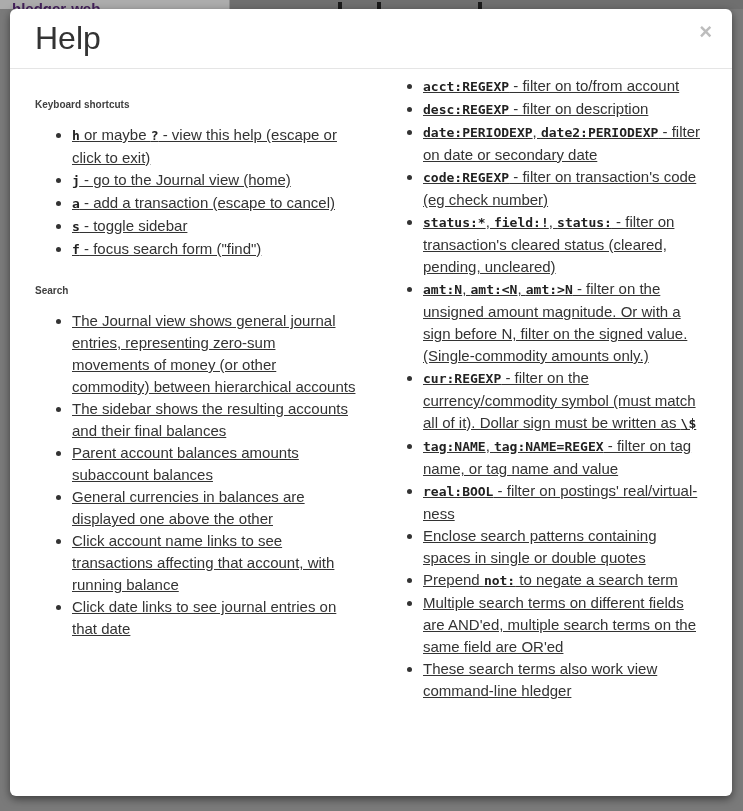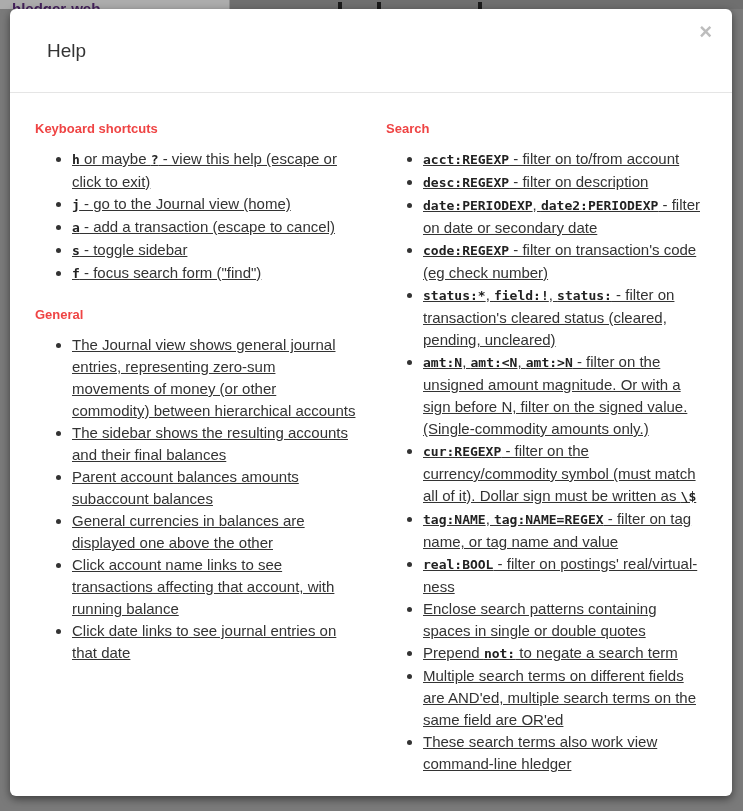--- a/index.html
+++ b/index.html
@@ -18,29 +18,29 @@
   .f1{left:108px}.f2{left:147px}.f3{left:248px}
 
   
   .modal{
     position:absolute;left:10px;top:9px;width:722px;height:787px;
     background:#ffffff;border-radius:6px;
     box-shadow:0 3px 9px rgba(0,0,0,.5);
     box-sizing:border-box;
   }
   .modal-header{position:relative;padding:16px 25px;border-bottom:1px solid #e5e5e5;}
-  .title{margin:12px;font-size:19px;font-weight:400;color:#333;line-height:27px;}
+  .title{margin:0;font-size:32px;font-weight:400;color:#333;line-height:27px;}
   .close{
     position:absolute;top:12px;right:20px;
     font-size:22px;font-weight:700;color:#bdbdbd;line-height:22px;
     cursor:pointer;user-select:none;
   }
   .modal-body{display:flex;padding:6px 10px 0;}
   .col{width:50%;box-sizing:border-box;padding:0 15px;color:#333;}
-  .col h4{font-size:13px;font-weight:700;color:#ef4444;margin:21px 0 10px;line-height:18px;}
+  .col h4{font-size:10px;font-weight:700;color:#404040;margin:21px 0 10px;line-height:18px;}
   .col ul{margin:0 0 10px;padding:0 0 0 37px;}
   .col li{font-size:15px;line-height:22px;color:#333;text-decoration:underline;}
   .col code{
     font-family:"DejaVu Sans Mono",monospace;
     font-weight:700;font-size:13px;color:#222;
   }
 </style>
 </head>
 <body>
 
@@ -65,32 +65,31 @@
   <div class="modal-body">
     <div class="col">
         <h4>Keyboard shortcuts</h4>
         <ul>
           <li><code>h</code> or maybe <code>?</code> - view this help (escape or click to exit)</li>
           <li><code>j</code> - go to the Journal view (home)</li>
           <li><code>a</code> - add a transaction (escape to cancel)</li>
           <li><code>s</code> - toggle sidebar</li>
           <li><code>f</code> - focus search form ("find")</li>
         </ul>
-        <h4>General</h4>
+        <h4>Search</h4>
         <ul>
           <li>The Journal view shows general journal entries, representing zero-sum movements of money (or other commodity) between hierarchical accounts</li>
           <li>The sidebar shows the resulting accounts and their final balances</li>
           <li>Parent account balances amounts subaccount balances</li>
           <li>General currencies in balances are displayed one above the other</li>
           <li>Click account name links to see transactions affecting that account, with running balance</li>
           <li>Click date links to see journal entries on that date</li>
         </ul>
       </div>
     <div class="col">
-        <h4>Search</h4>
         <ul>
           <li><code>acct:REGEXP</code> - filter on to/from account</li>
           <li><code>desc:REGEXP</code> - filter on description</li>
           <li><code>date:PERIODEXP</code>, <code>date2:PERIODEXP</code> - filter on date or secondary date</li>
           <li><code>code:REGEXP</code> - filter on transaction's code (eg check number)</li>
           <li><code>status:*</code>, <code>field:!</code>, <code>status:</code> - filter on transaction's cleared status (cleared, pending, uncleared)</li>
           <li><code>amt:N</code>, <code>amt:&lt;N</code>, <code>amt:&gt;N</code> - filter on the unsigned amount magnitude. Or with a sign before N, filter on the signed value. (Single-commodity amounts only.)</li>
           <li><code>cur:REGEXP</code> - filter on the currency/commodity symbol (must match all of it). Dollar sign must be written as <code>\$</code></li>
           <li><code>tag:NAME</code>, <code>tag:NAME=REGEX</code> - filter on tag name, or tag name and value</li>
           <li><code>real:BOOL</code> - filter on postings' real/virtual-ness</li>

